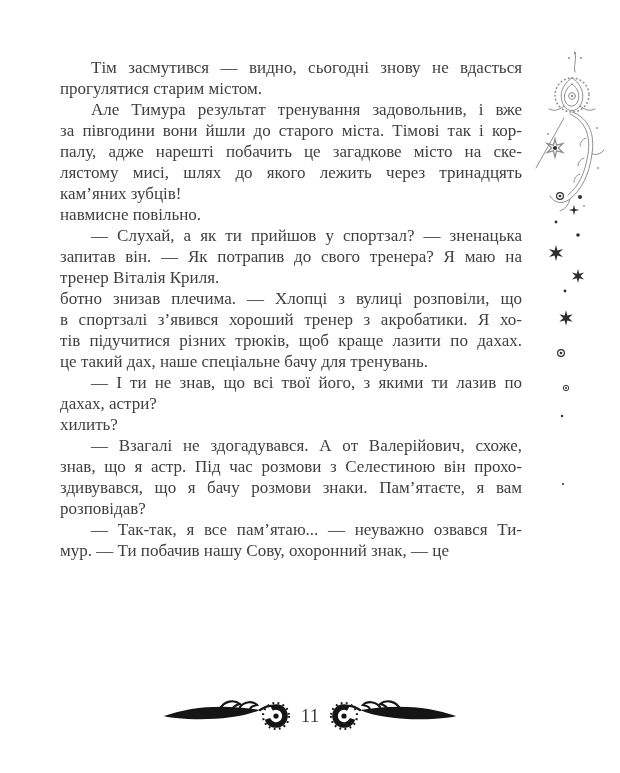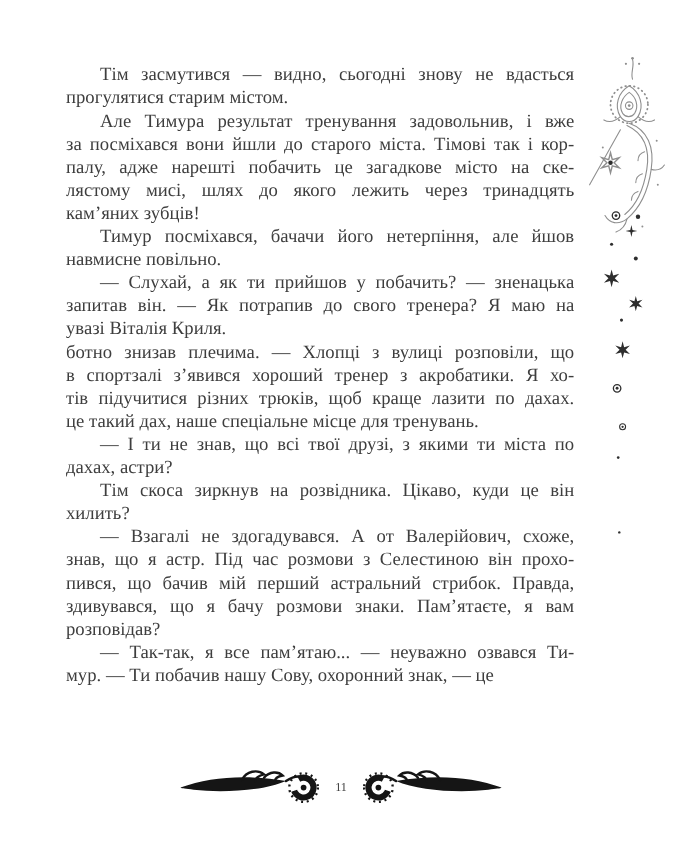--- a/index.html
+++ b/index.html
@@ -31,68 +31,65 @@
   
   .footer{
     position:absolute;left:0;right:0;top:696px;height:40px;
     display:flex;justify-content:center;align-items:center;gap:9px;
   }
   .flourish-fill{fill:var(--footer-black,#151515);}
   .flourish-line{stroke:var(--footer-black,#151515);fill:none;stroke-width:2.2;stroke-linecap:round;}
   .disc-ring{fill:none;stroke:var(--footer-black,#151515);stroke-width:5.6;}
   .disc-feather{fill:none;stroke:var(--footer-black,#151515);stroke-width:2.1;stroke-dasharray:1.8 3.4;}
   .page-number{
-    font-size:11px;color:var(--text-color,#3e3e3e);line-height:40px;
+    font-size:19px;color:var(--text-color,#3e3e3e);line-height:40px;
     min-width:18px;text-align:center;
   }
 </style>
 </head>
 <body>
 
 <div class="page">
 
   <div class="text-block" id="text-block">
       <div class="paragraph">
         <div class="line first">Тім засмутився — видно, сьогодні знову не вдасться</div>
         <div class="line last">прогулятися старим містом.</div>
       </div>
       <div class="paragraph">
         <div class="line first">Але Тимура результат тренування задовольнив, і вже</div>
-        <div class="line">за посміхався вони йшли до старого міста. Тімові так і кор-</div>
+        <div class="line">за півгодини вони йшли до старого міста. Тімові так і кор-</div>
         <div class="line">палу, адже нарешті побачить це загадкове місто на ске-</div>
         <div class="line">лястому мисі, шлях до якого лежить через тринадцять</div>
         <div class="line last">кам’яних зубців!</div>
       </div>
       <div class="paragraph">
-        <div class="line first">Тимур посміхався, бачачи його нетерпіння, але йшов</div>
         <div class="line last">навмисне повільно.</div>
       </div>
       <div class="paragraph">
-        <div class="line first">— Слухай, а як ти прийшов у побачить? — зненацька</div>
+        <div class="line first">— Слухай, а як ти прийшов у спортзал? — зненацька</div>
         <div class="line">запитав він. — Як потрапив до свого тренера? Я маю на</div>
-        <div class="line last">увазі Віталія Криля.</div>
+        <div class="line last">тренер Віталія Криля.</div>
       </div>
       <div class="paragraph">
         <div class="line">ботно знизав плечима. — Хлопці з вулиці розповіли, що</div>
         <div class="line">в спортзалі з’явився хороший тренер з акробатики. Я хо-</div>
         <div class="line">тів підучитися різних трюків, щоб краще лазити по дахах.</div>
-        <div class="line last">це такий дах, наше спеціальне місце для тренувань.</div>
+        <div class="line last">це такий дах, наше спеціальне бачу для тренувань.</div>
       </div>
       <div class="paragraph">
-        <div class="line first">— І ти не знав, що всі твої друзі, з якими ти міста по</div>
+        <div class="line first">— І ти не знав, що всі твої його, з якими ти лазив по</div>
         <div class="line last">дахах, астри?</div>
       </div>
       <div class="paragraph">
-        <div class="line first">Тім скоса зиркнув на розвідника. Цікаво, куди це він</div>
         <div class="line last">хилить?</div>
       </div>
       <div class="paragraph">
         <div class="line first">— Взагалі не здогадувався. А от Валерійович, схоже,</div>
         <div class="line">знав, що я астр. Під час розмови з Селестиною він прохо-</div>
-        <div class="line">пився, що бачив мій перший астральний стрибок. Правда,</div>
         <div class="line">здивувався, що я бачу розмови знаки. Пам’ятаєте, я вам</div>
         <div class="line last">розповідав?</div>
       </div>
       <div class="paragraph">
         <div class="line first">— Так-так, я все пам’ятаю... — неуважно озвався Ти-</div>
         <div class="line last">мур. — Ти побачив нашу Сову, охоронний знак, — це</div>
       </div>
     </div>
 
   <div class="side-ornament">

